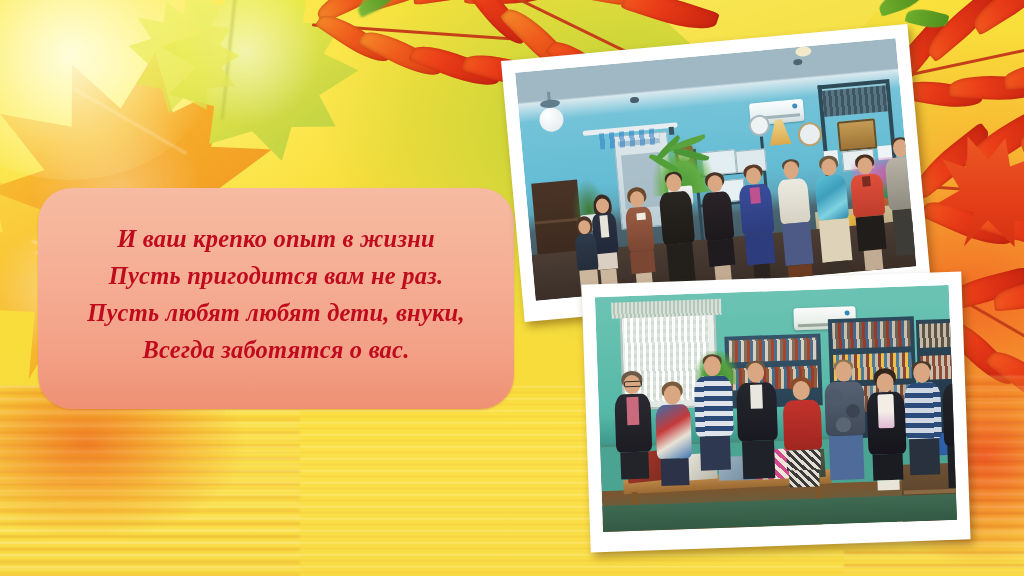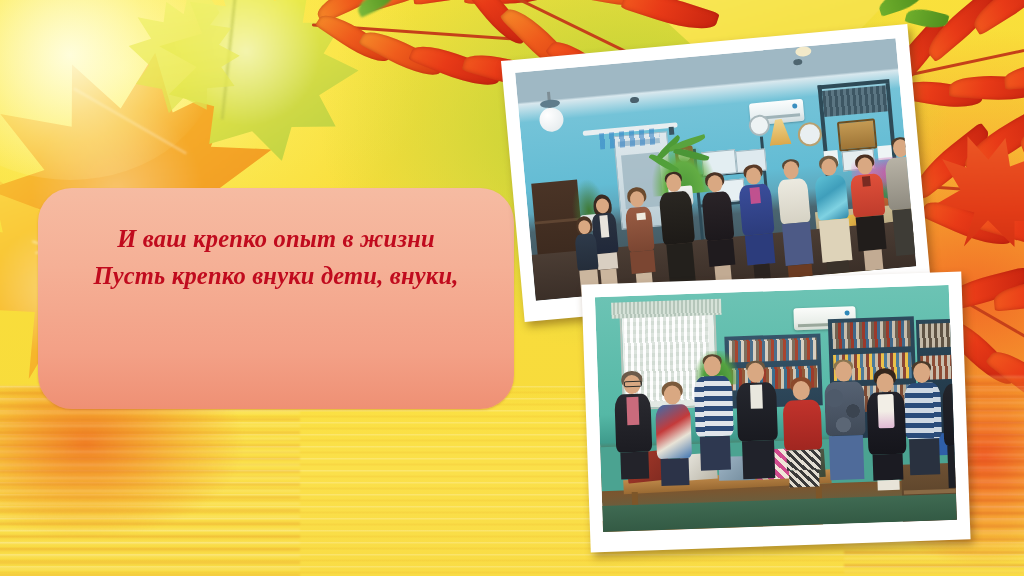--- a/index.html
+++ b/index.html
@@ -294,21 +294,23 @@
   <div class="leaf" style="left:356px; top:-6px; width:40px; height:16px; border-radius:60% 10% 60% 10%;
               background:linear-gradient(90deg,#7cb83a,#52921f); transform:rotate(-25deg); filter:blur(0.8px);"></div>
 
   <div class="bg-water"></div>
   <div class="bg-water-orange"></div>
   <div class="bg-water-right"></div>
 
   <div id="text-panel">
     <div id="quote">
       <span class="line">И ваш крепко опыт в жизни</span>
-      <span class="line">Пусть крепко внуки дети, внуки,</span>
+      <span class="line">Пусть пригодится вам не раз.</span>
+      <span class="line">Пусть любят любят дети, внуки,</span>
+      <span class="line">Всегда заботятся о вас.</span>
     </div>
   </div>
 
   <div class="photo-frame" id="photo-top">
     <div class="photo-inner">
       <div class="scene sceneA">
 
         <div class="obj" style="left:30px; top:22px; width:3px; height:18px; background:#7e8e96;"></div>
         <div class="obj" style="left:20px; top:38px; width:24px; height:24px; border-radius:50%;
                     background:radial-gradient(circle at 35% 30%, #ffffff, #e0e7ea);"></div>

